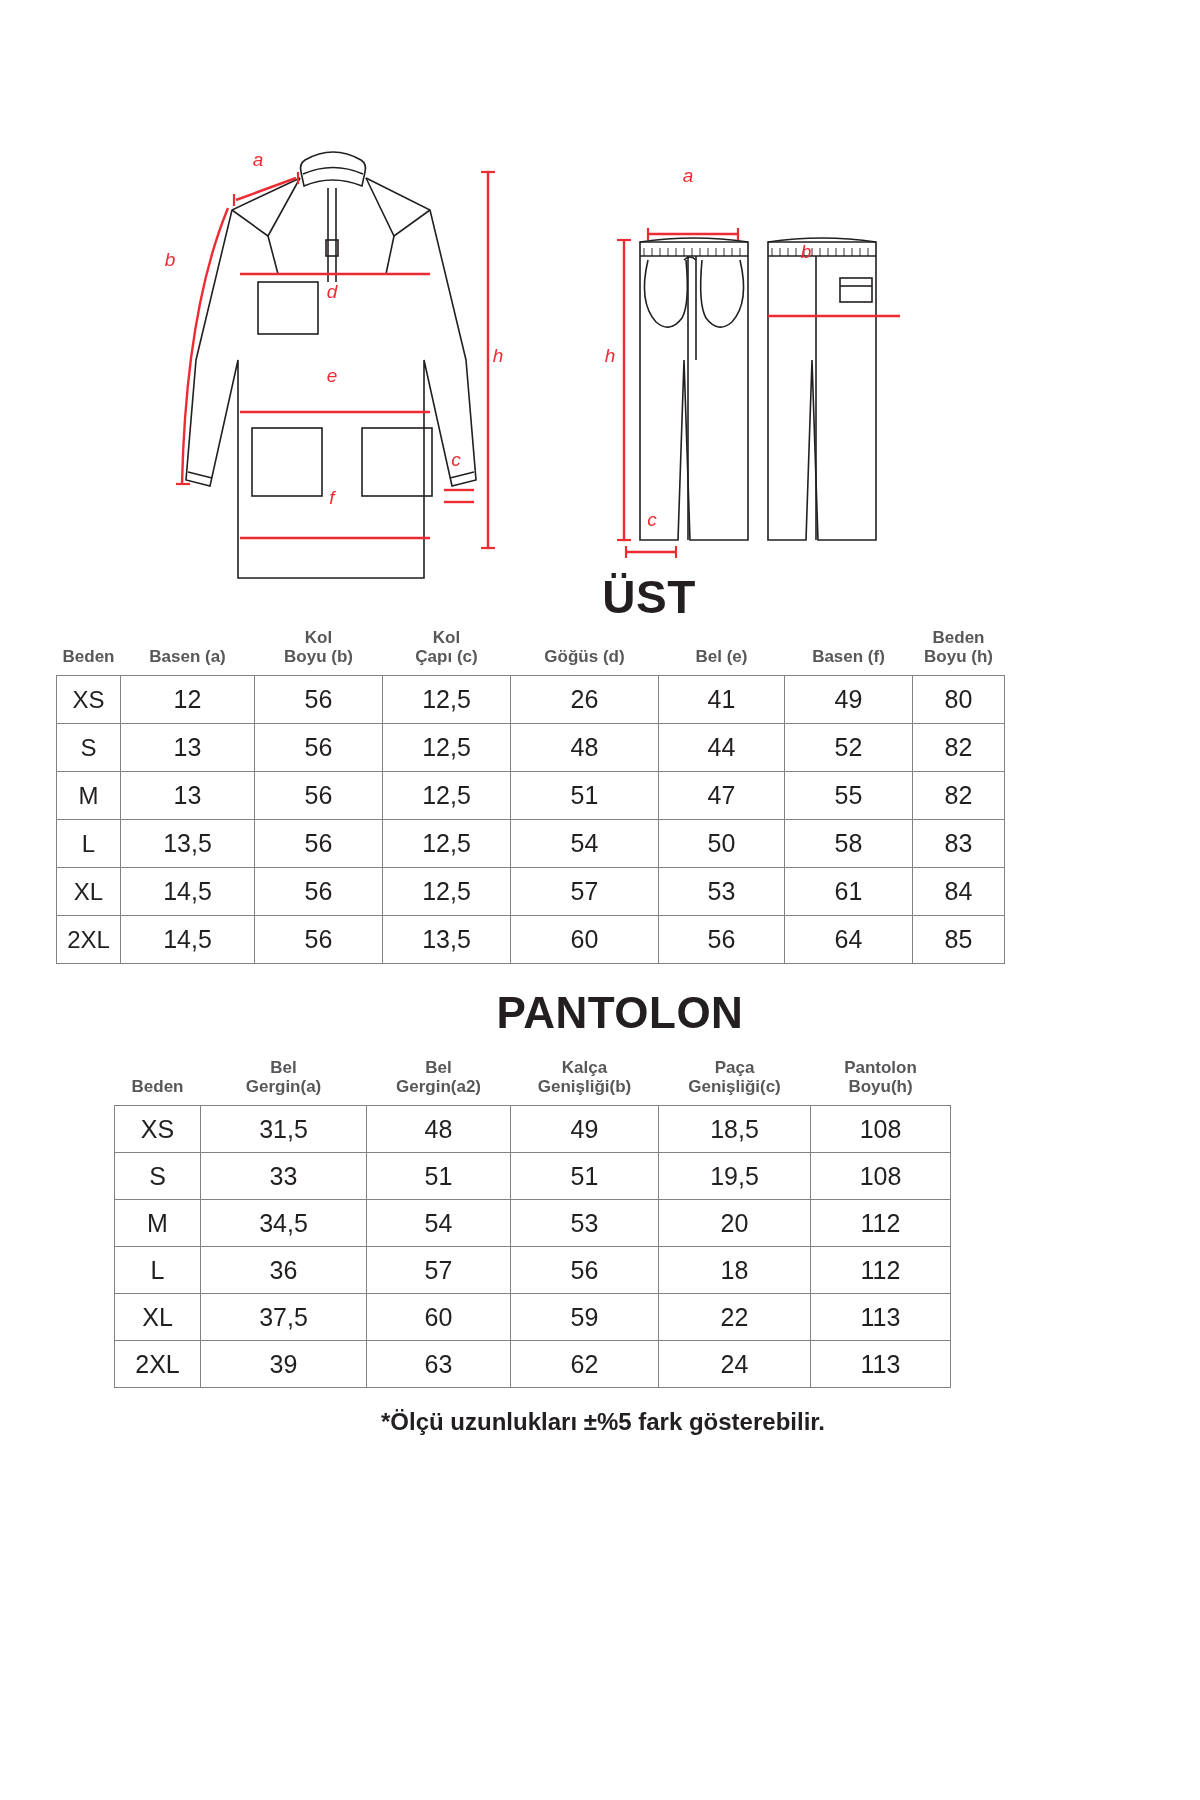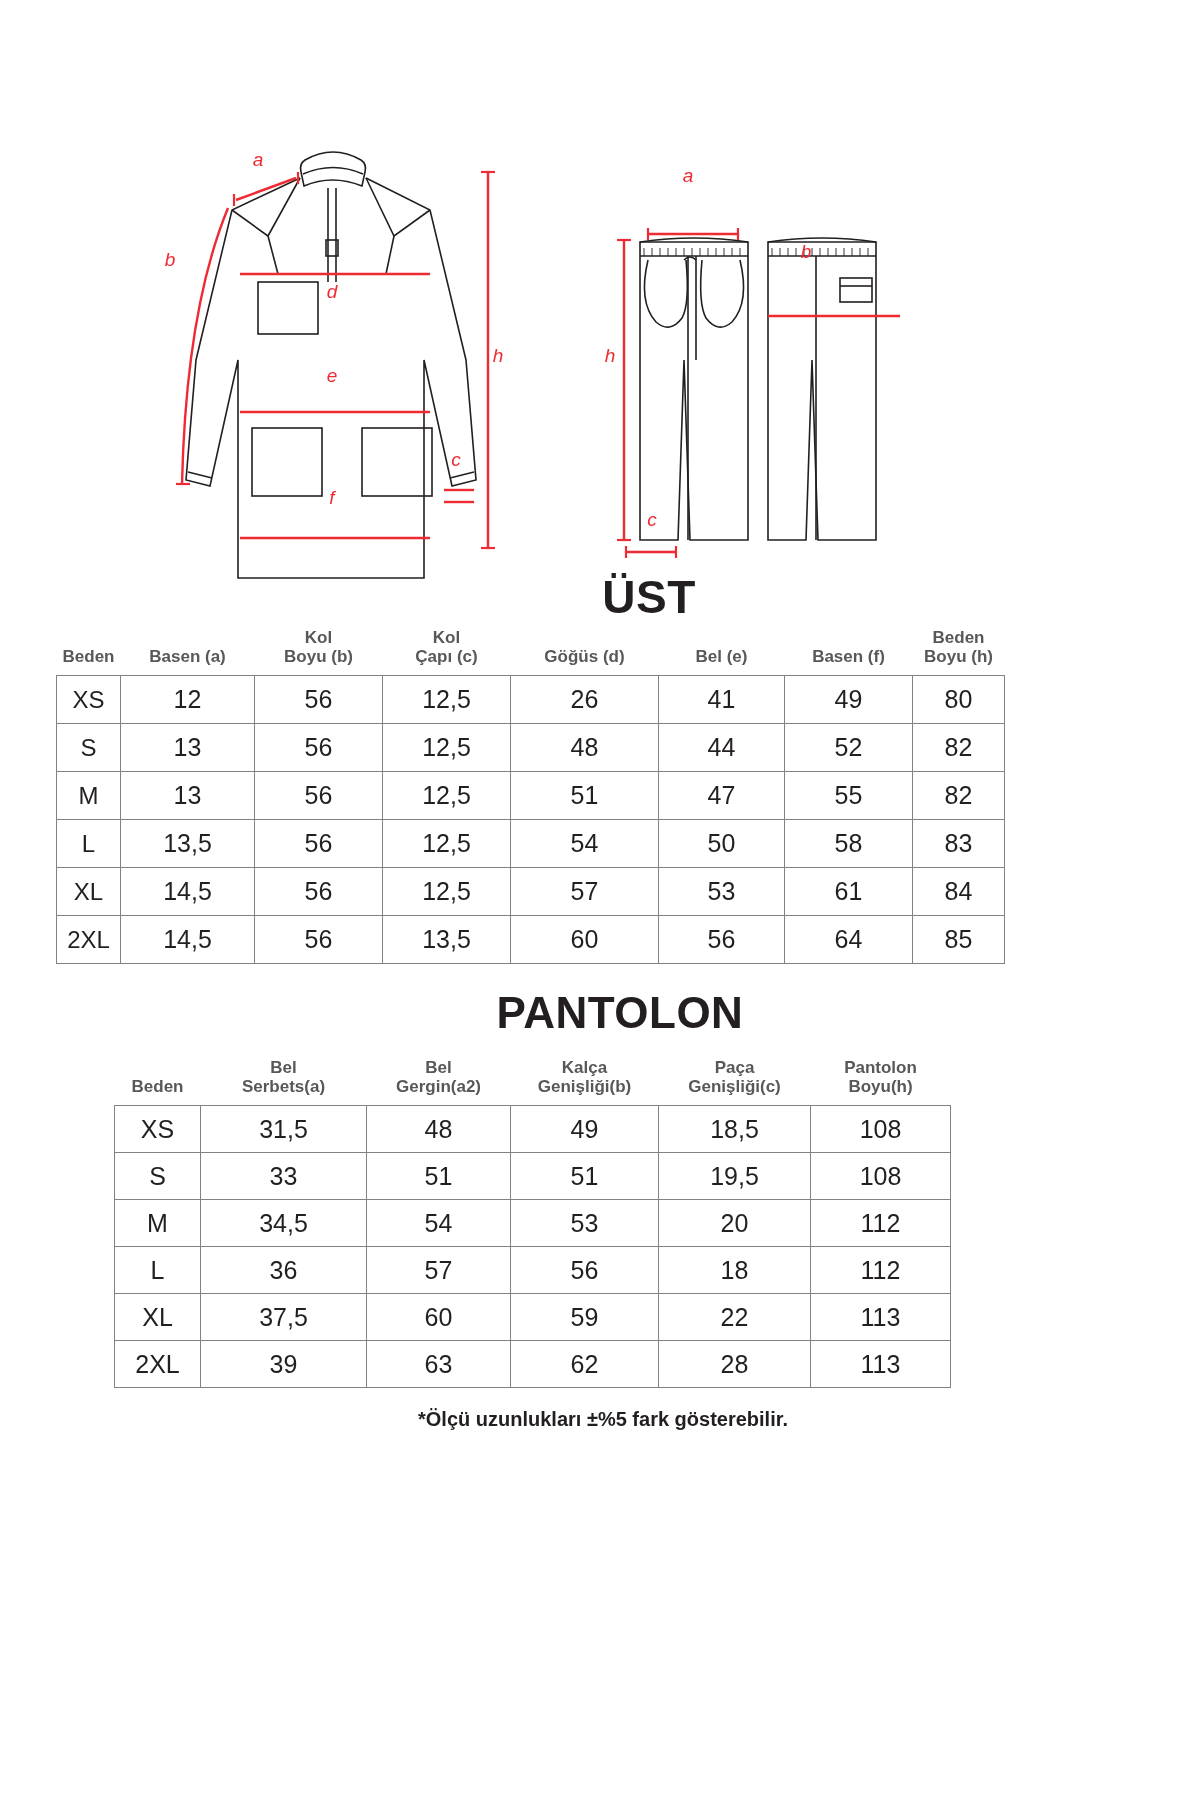--- a/index.html
+++ b/index.html
@@ -101,21 +101,21 @@
   }
   #pantolon-table { width: 836px; }
   #pantolon-table .data-cell { height: 46px; font-size: 25px; }
 
   
   #footnote {
     position: absolute;
     left: 0; right: 0;
     top: 1408px;
     text-align: center;
-    font-size: 20px;
+    font-size: 24px;
     font-weight: bold;
     color: #231f20;
     padding-left: 6px;
   }
 
   .red { stroke: #ee2b33; }
   .dark { stroke: #231f20; }
   .lbl-red {
     fill: #ee2b33;
     font-family: "Liberation Sans", sans-serif;
@@ -354,21 +354,21 @@
         <col style="width:86px">
         <col style="width:166px">
         <col style="width:144px">
         <col style="width:148px">
         <col style="width:152px">
         <col style="width:140px">
       </colgroup>
       <thead>
         <tr class="hdr-row">
             <th><span>Beden</span></th>
-            <th><span>Bel</span><br><span>Serbets(a)</span></th>
+            <th><span>Bel</span><br><span>Gergin(a)</span></th>
             <th><span>Bel</span><br><span>Gergin(a2)</span></th>
             <th><span>Kalça</span><br><span>Genişliği(b)</span></th>
             <th><span>Paça</span><br><span>Genişliği(c)</span></th>
             <th><span>Pantolon</span><br><span>Boyu(h)</span></th>
           </tr>
       </thead>
       <tbody>
           <tr>
             <td class="data-cell size-cell">XS</td>
             <td class="data-cell">31,5</td>
@@ -407,21 +407,21 @@
             <td class="data-cell">60</td>
             <td class="data-cell">59</td>
             <td class="data-cell">22</td>
             <td class="data-cell">113</td>
           </tr>
           <tr>
             <td class="data-cell size-cell">2XL</td>
             <td class="data-cell">39</td>
             <td class="data-cell">63</td>
             <td class="data-cell">62</td>
-            <td class="data-cell">28</td>
+            <td class="data-cell">24</td>
             <td class="data-cell">113</td>
           </tr>
         </tbody>
     </table>
   </div>
 
   <div id="footnote">*Ölçü uzunlukları ±%5 fark gösterebilir.</div>
 
 </div>
 

